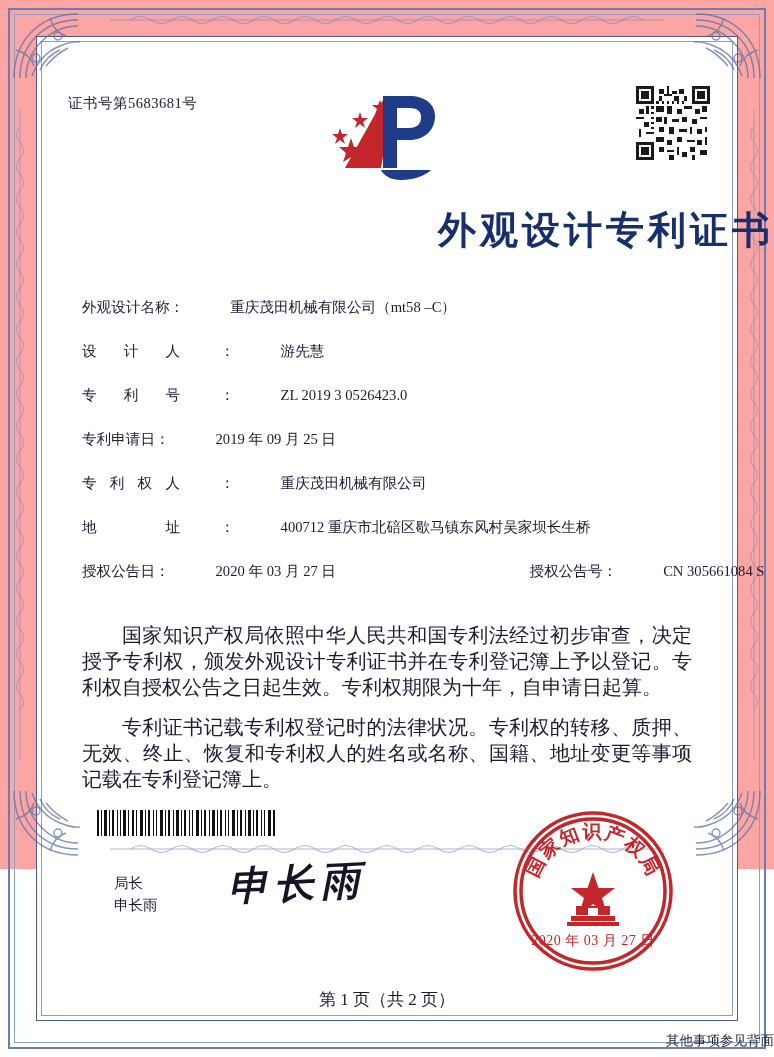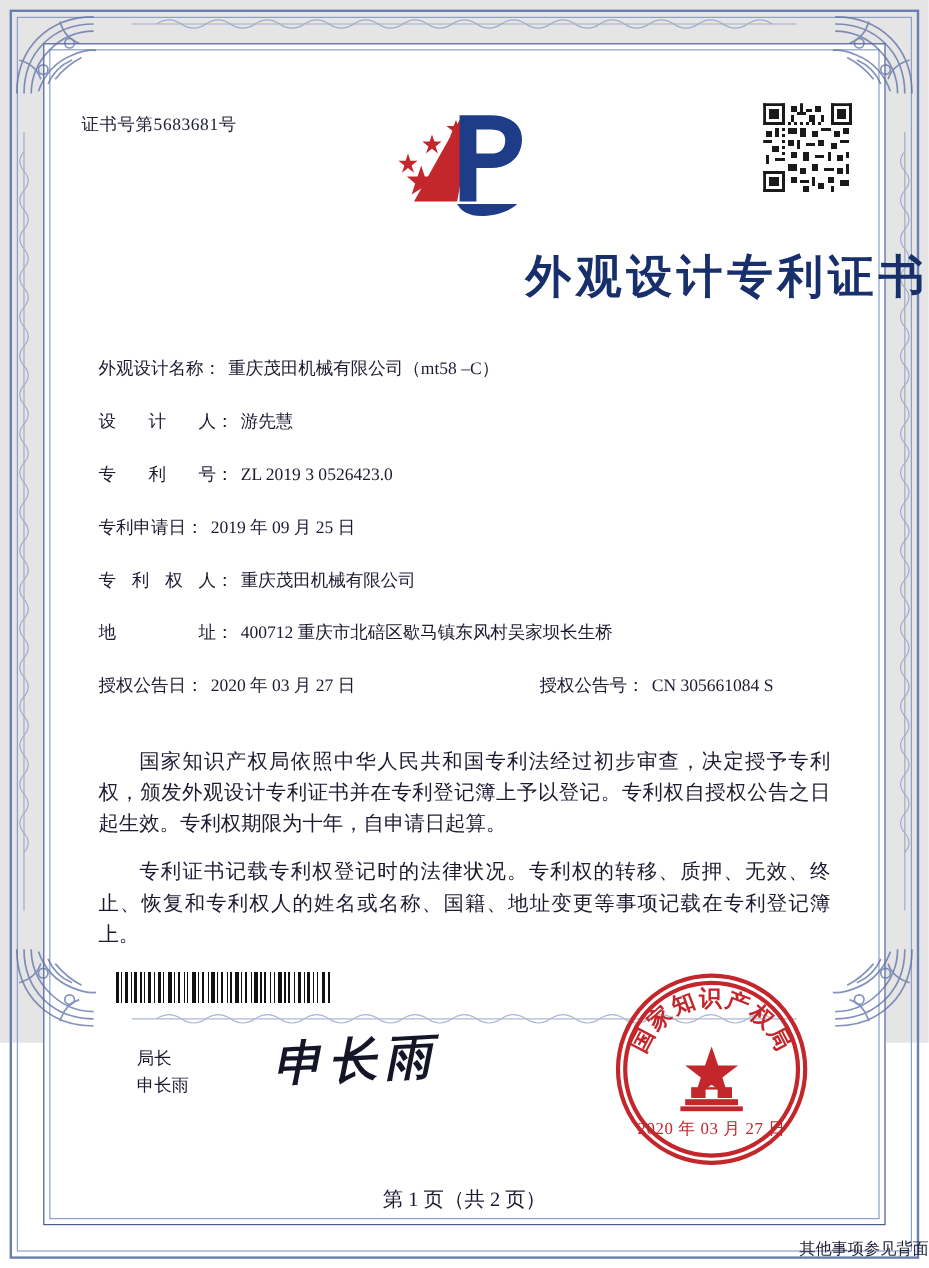--- a/index.html
+++ b/index.html
@@ -12,21 +12,21 @@
     background: #ffffff;
     font-family: "Liberation Serif", "DejaVu Serif", serif;
     color: #1a1a2e;
     overflow: hidden;
   }
 
   .page {
     position: relative;
     width: 774px;
     height: 869px;
-    background: #e5e5e5;
+    background: #fca5a5;
     box-sizing: border-box;
   }
 
   
   .frame-outer {
     position: absolute;
     left: 8px; top: 8px;
     width: 758px; height: 1041px;
     border: 2px solid #6a7fb0;
     box-sizing: border-box;
@@ -129,20 +129,21 @@
     left: 82px;
     top: 298px;
     width: 610px;
   }
   .field-row {
     display: flex;
     align-items: baseline;
     height: 44px;
     font-size: 14.6px;
     color: #1b1b30;
+    gap: 40px;
   }
   .field-label {
     white-space: pre;
     flex: 0 0 auto;
   }
   .field-label.spread {
     display: inline-block;
     width: 98px;
     text-align: justify;
     text-align-last: justify;
@@ -158,21 +159,21 @@
   .field-row.double .field-label2 {
     flex: 0 0 auto;
     margin-left: 24px;
   }
 
   .paragraphs {
     position: absolute;
     left: 82px;
     top: 622px;
     width: 610px;
-    font-size: 17px;
+    font-size: 20px;
     line-height: 26px;
     color: #1b1b30;
     text-align: justify;
   }
   .paragraphs p {
     margin: 0 0 14px 0;
     text-indent: 2em;
   }
 
   .barcode {

